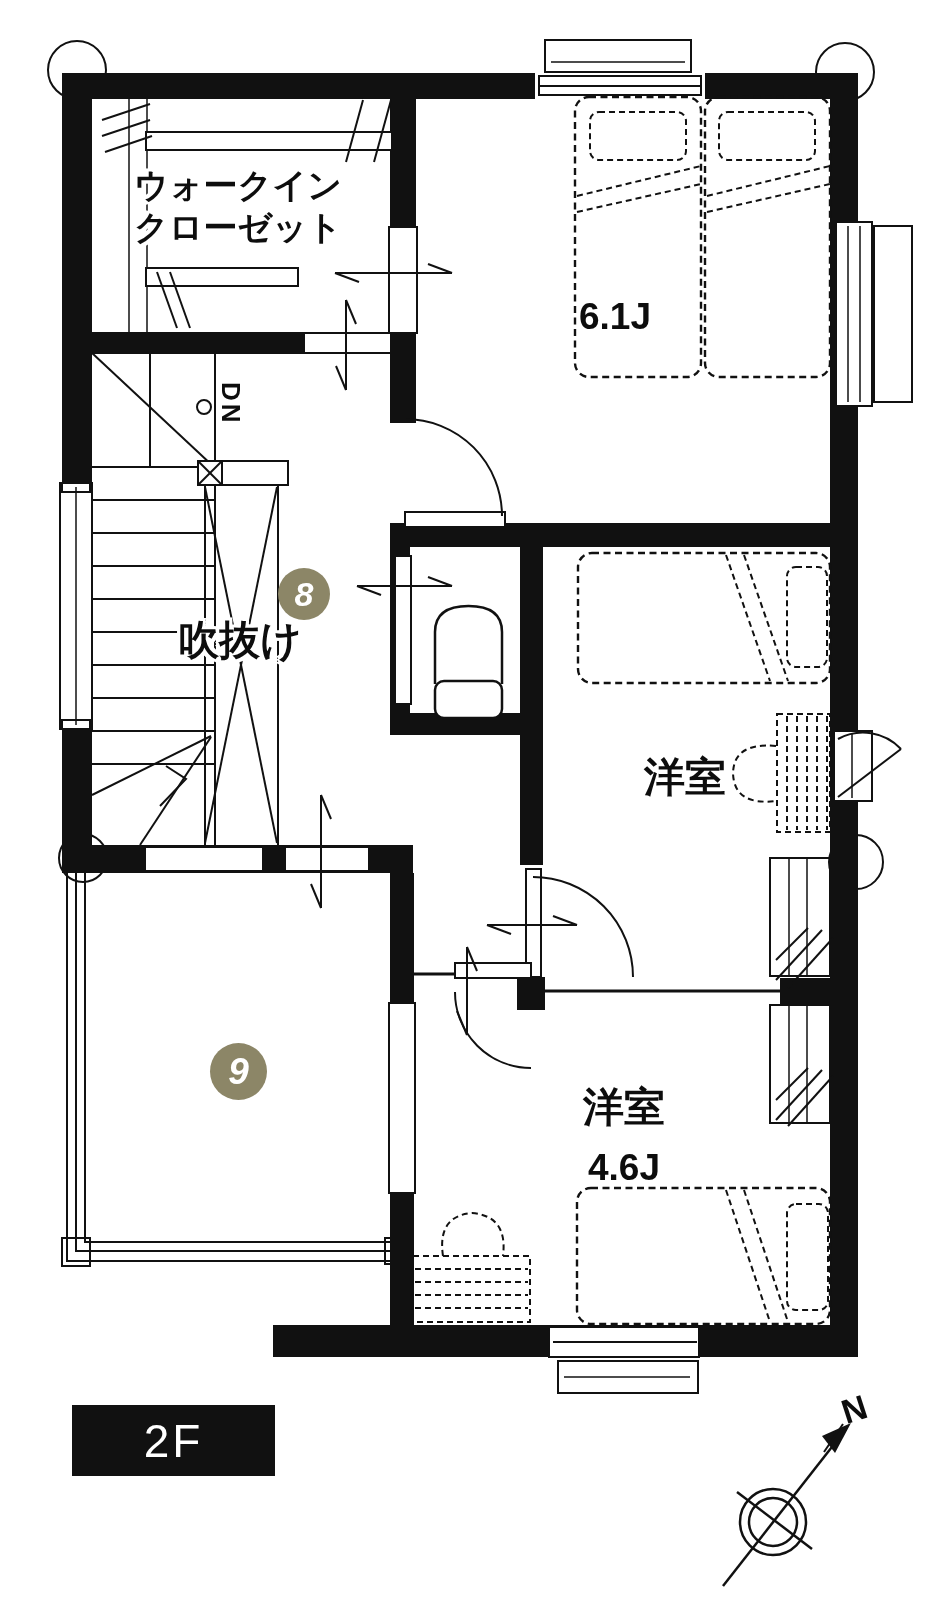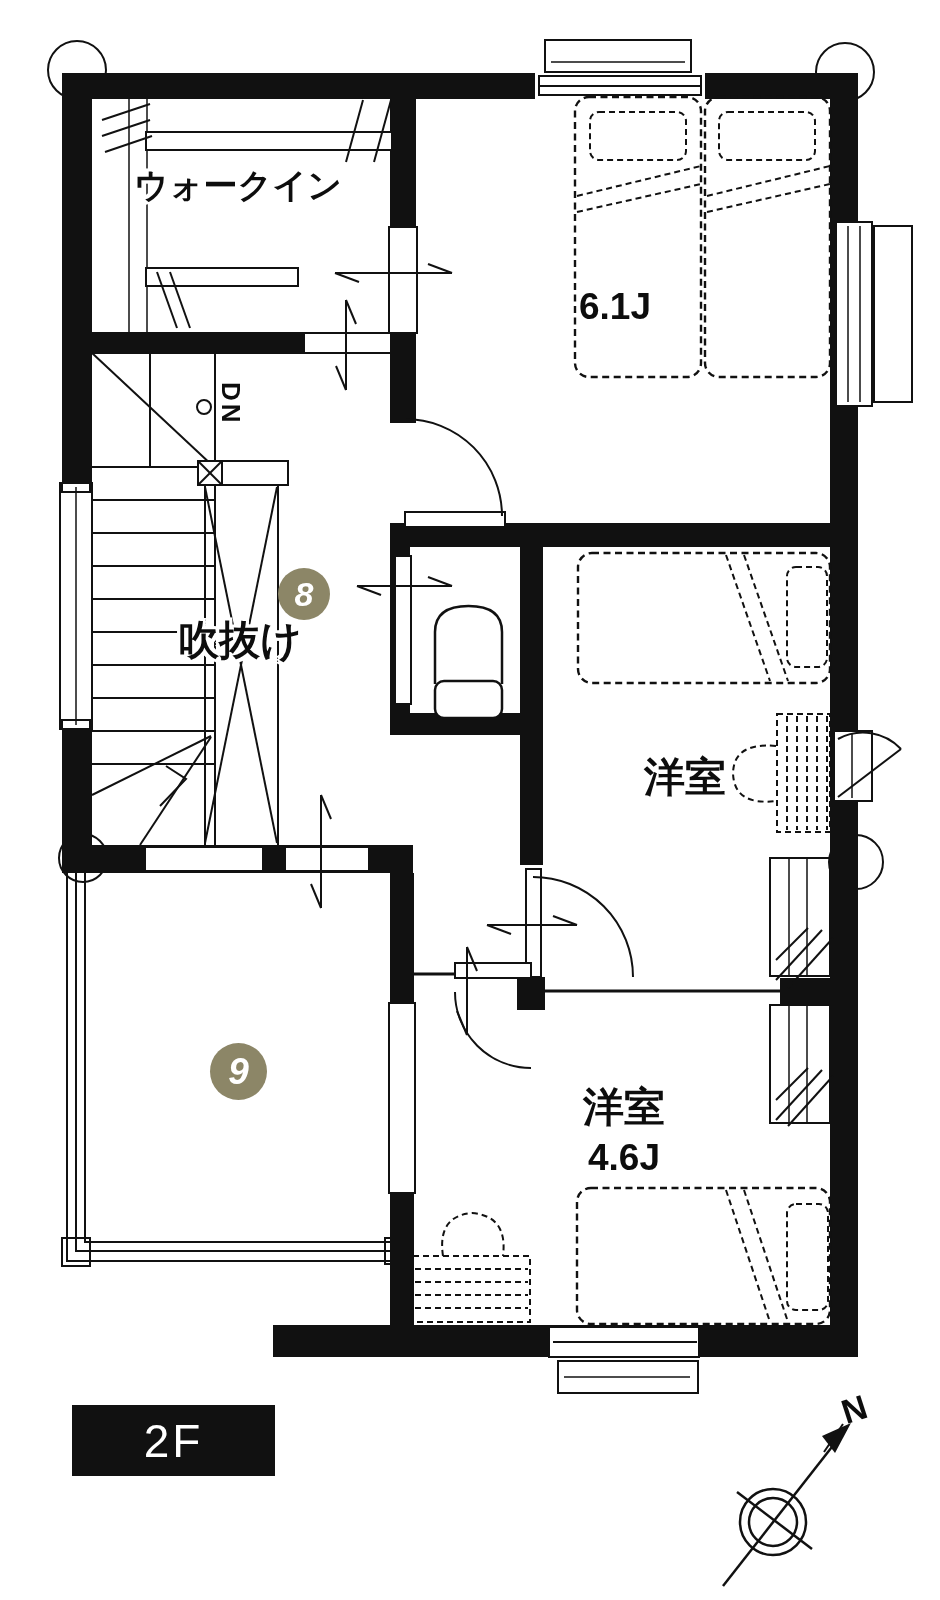--- a/index.html
+++ b/index.html
@@ -25,21 +25,21 @@
   .halo{color:#0d0d0d;font-weight:bold;
         text-shadow:-3px -3px 0 #fff,3px -3px 0 #fff,-3px 3px 0 #fff,3px 3px 0 #fff,
                     -3px 0 0 #fff,3px 0 0 #fff,0 -3px 0 #fff,0 3px 0 #fff;}
   .lbl{position:absolute;white-space:nowrap;}
   .lbl-wic{left:134px;top:164px;font-size:34px;line-height:1.24;}
   .lbl-master{left:528px;top:284px;width:174px;text-align:center;}
   .lbl-void{left:178px;top:613px;font-size:41px;}
   .lbl-y43{left:598px;top:750px;width:174px;text-align:center;}
   .lbl-y46{left:537px;top:1080px;width:174px;text-align:center;}
   .room-name{font-size:41px;display:block;}
-  .room-size{font-size:37px;display:block;margin-top:2px;}
+  .room-size{font-size:37px;display:block;margin-top:12px;}
   .dn{left:215px;top:382px;font-size:26px;font-weight:bold;color:#0d0d0d;
       writing-mode:vertical-rl;letter-spacing:3px;}
   .marker{position:absolute;border-radius:50%;background:var(--marker-fill);
           color:var(--marker-text);display:flex;align-items:center;justify-content:center;
           font-weight:bold;font-style:italic;}
   .m8{left:278px;top:568px;width:52px;height:52px;font-size:34px;}
   .m9{left:210px;top:1043px;width:57px;height:57px;font-size:37px;}
   .badge{position:absolute;left:72px;top:1405px;width:203px;height:71px;
          background:var(--badge-bg);color:var(--badge-text);display:flex;
          align-items:center;justify-content:center;font-size:46px;font-weight:normal;
@@ -299,20 +299,21 @@
     <circle class="fx" cx="773" cy="1522" r="24" style="fill:none;"></circle>
     <line class="fx" x1="723" y1="1586" x2="846" y2="1429" style="fill:none;"></line>
     <line class="fx" x1="737" y1="1492" x2="812" y2="1549" style="fill:none;"></line>
     <polygon points="851,1423 822,1436 835,1453" fill="var(--wall)"></polygon>
     <line class="thin" x1="824" y1="1452" x2="843" y2="1424"></line>
   </g>
 </svg>
 
   <div class="lbl lbl-wic halo">
     <span>ウォークイン</span><br>
+    <span>クローゼット</span>
   </div>
 
   <div class="lbl lbl-master">
     <span class="room-size halo">6.1J</span>
   </div>
 
   <div class="lbl lbl-void halo">吹抜け</div>
 
   <div class="lbl lbl-y43">
     <span class="room-name halo">洋室</span>

